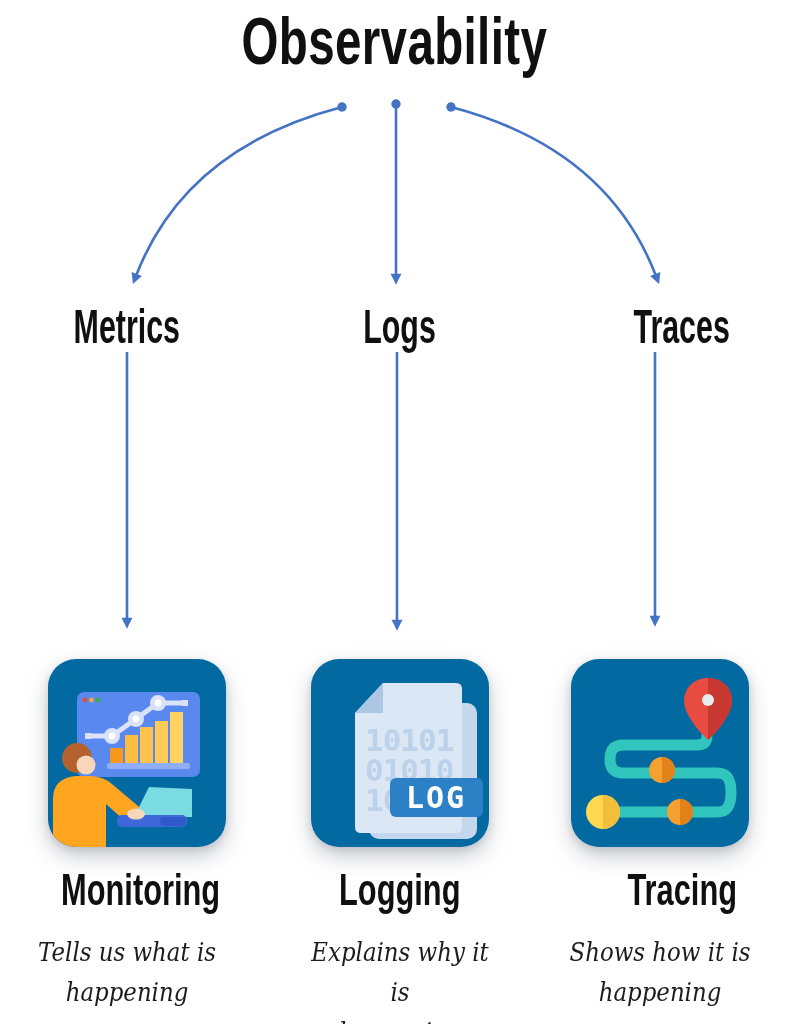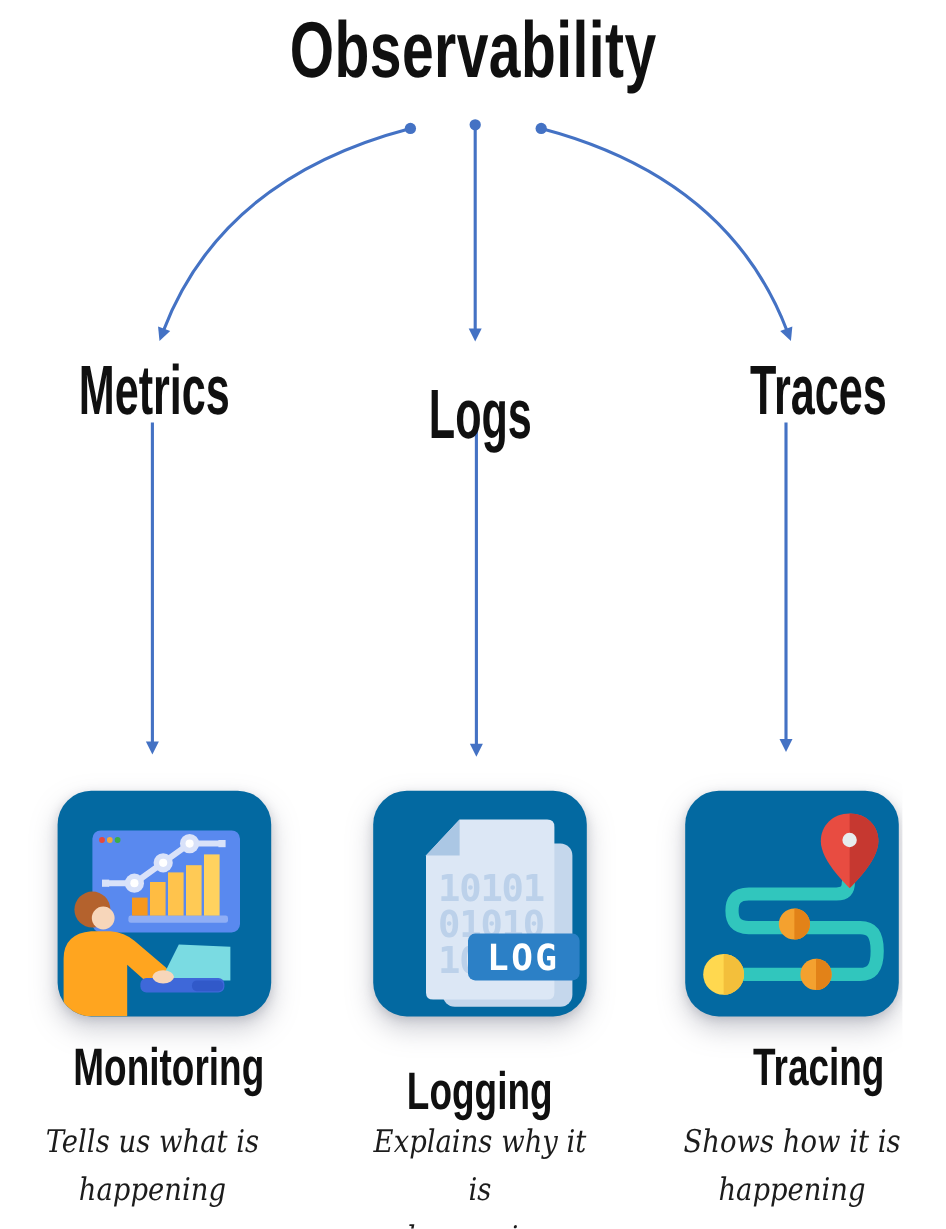--- a/index.html
+++ b/index.html
@@ -1,29 +1,29 @@
 <!DOCTYPE html>
 <html><head>
 <meta charset="utf-8">
 <style>
   html,body{margin:0;padding:0;background:#ffffff;}
   .canvas{position:relative;width:752px;height:1024px;background:#ffffff;overflow:hidden;
-          font-family:"Liberation Sans", sans-serif;color:#101010;}
+          font-family:"Liberation Sans", sans-serif;color:#101010;padding-left:16px;}
   .abs{position:absolute;}
   .ctr{text-align:center;}
   .cond{display:inline-block;transform:scaleX(var(--sx,0.7));transform-origin:50% 50%;white-space:nowrap;}
   .title-row{top:6px;left:0;width:788px;line-height:70px;font-size:66px;font-weight:bold;letter-spacing:0.5px;}
   .arrows{top:0;left:0;width:788px;height:1024px;pointer-events:none;}
   .arrows path{fill:none;stroke:#4472C4;stroke-width:2.6px;}
   .arrows circle{fill:#4472C4;}
   .signal-row div.sig{position:absolute;top:303px;width:200px;line-height:46px;
-        font-size:58px;font-weight:bold;text-align:center;}
+        font-size:49px;font-weight:bold;text-align:center;}
   .pillar-row div.pil{position:absolute;top:868px;width:200px;line-height:44px;
         font-size:44px;font-weight:bold;text-align:center;}
-  .c1{left:27px;} .c2{left:300px;margin-top:20px;} .c3{left:582px;}
+  .c1{left:27px;} .c2{left:300px;} .c3{left:582px;}
   .card{position:absolute;top:659px;width:178px;height:188px;background:#0369a1;border-radius:28px;
         box-shadow:0 10px 22px rgba(125,130,145,0.38), 0 3px 8px rgba(125,130,145,0.28);overflow:hidden;}
   .card svg{position:absolute;left:0;top:0;width:178px;height:188px;}
   .k1{left:48px;} .k2{left:311px;} .k3{left:571px;}
   .desc{position:absolute;top:932px;width:220px;text-align:center;
         font-family:"DejaVu Serif", serif;font-style:italic;font-size:26px;line-height:40px;color:#1c1c1c;
         transform:scaleX(0.88);transform-origin:50% 0;}
   .d1{left:17px;} .d2{left:290px;} .d3{left:550px;}
   .mono{font-family:"DejaVu Sans Mono", monospace;font-weight:bold;}
 </style>

